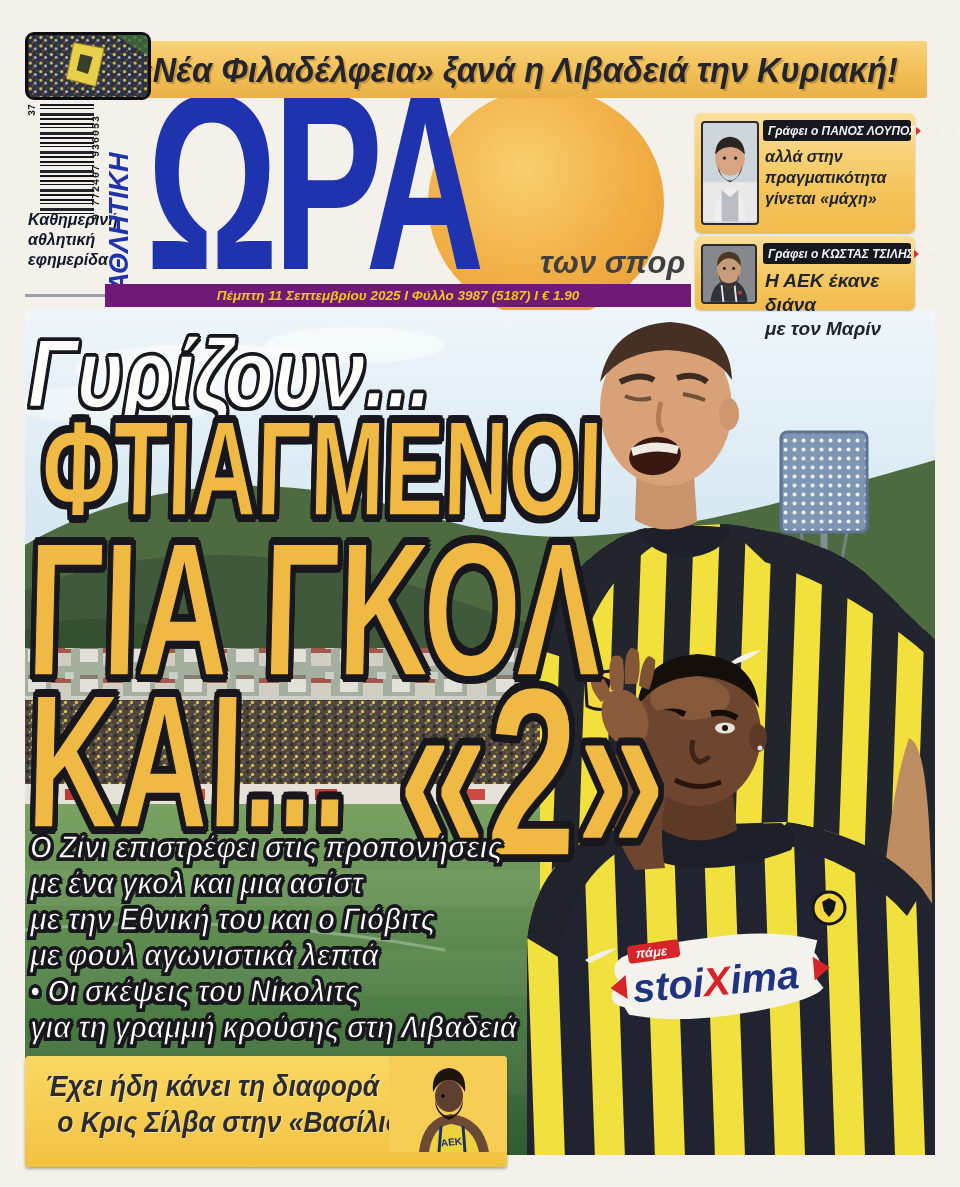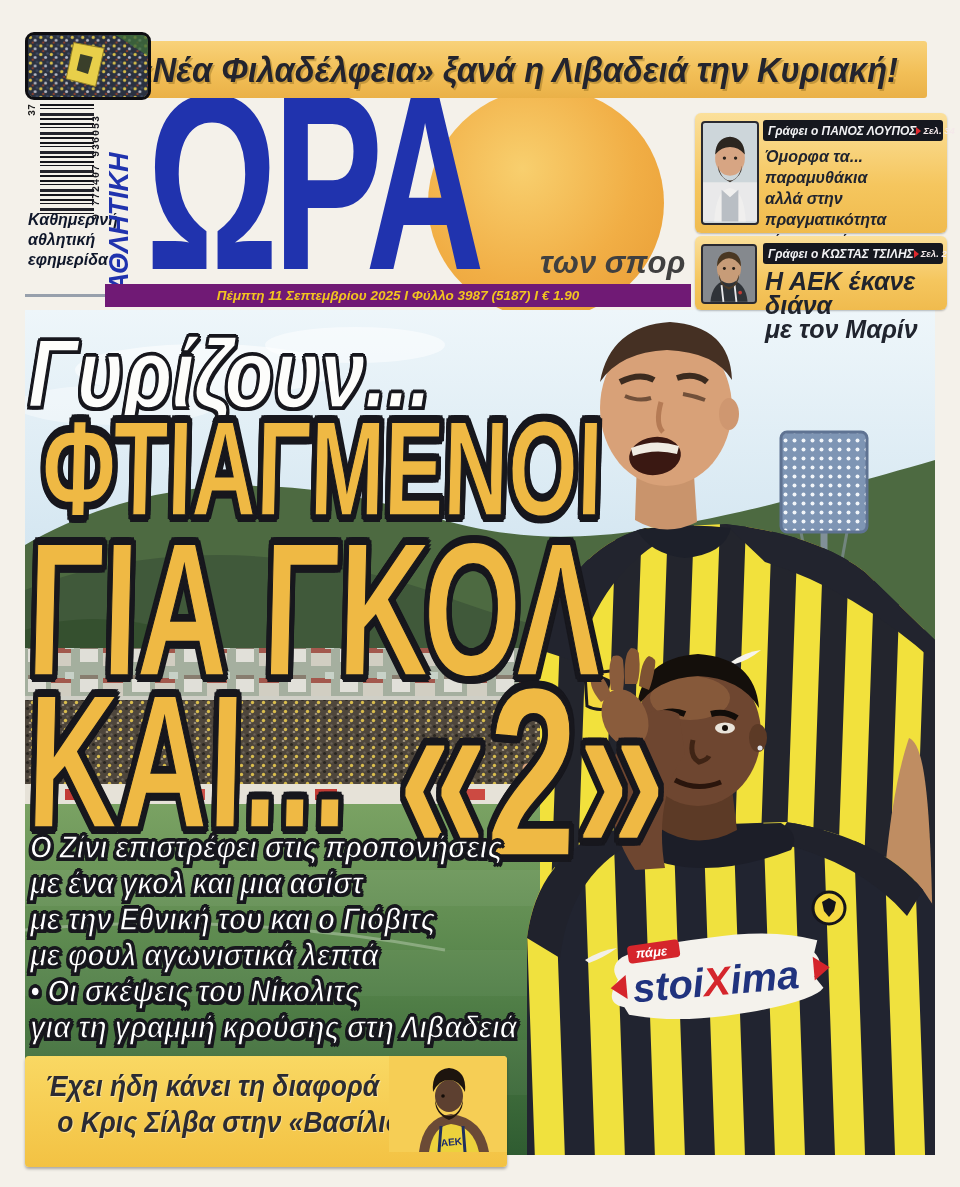--- a/index.html
+++ b/index.html
@@ -43,36 +43,36 @@
         border:3px solid #1d1f2b;border-radius:50%;
         background:radial-gradient(circle at 45% 35%,#f6bc5b 0%,#eda43f 70%,#e89a36 100%);
         box-shadow:6px 9px 0 -2px #23252f;
         display:flex;flex-direction:column;align-items:center;justify-content:center;
         font:italic bold 16px/19px "Liberation Sans",sans-serif;color:#1d2438;text-align:center;}
   .datebar{position:absolute;left:105px;top:284px;width:586px;height:23px;z-index:3;
         background:#701a75;display:flex;align-items:center;justify-content:center;
         font:italic bold 13.5px/1 "Liberation Sans",sans-serif;color:#f2c420;white-space:nowrap;}
 
   
-  .colbox{position:absolute;left:695px;width:252px;border-radius:6px;z-index:3;
+  .colbox{position:absolute;left:695px;width:220px;border-radius:6px;z-index:3;
         background:linear-gradient(180deg,#fbe09b 0%,#f5c65e 60%,#f0bb4e 100%);
         box-shadow:0 1px 2px rgba(0,0,0,.25);padding-left:20px;}
   .colbox1{top:113px;height:120px;}
   .colbox2{top:236px;height:74px;}
   .colphoto{position:absolute;left:6px;top:8px;border:2px solid #2a2a30;border-radius:4px;overflow:hidden;background:#cfd8db;}
   .colphoto1{width:58px;height:104px;}
   .colphoto2{width:56px;height:60px;background:#7d8287;}
   .colhead{position:absolute;left:68px;right:4px;top:7px;height:21px;background:#16181f;border-radius:3px;
         display:flex;align-items:center;padding:0 5px;}
   .colhead .byline{flex:1;text-align:center;font:italic bold 12px/1 "Liberation Sans",sans-serif;color:#f2f2f4;white-space:nowrap;}
   .pageref{display:flex;align-items:center;gap:2px;font:italic bold 9.5px/1 "Liberation Sans",sans-serif;color:#f4e9ea;white-space:nowrap;}
   .arr{width:0;height:0;border-left:5px solid #e02a2e;border-top:4px solid transparent;border-bottom:4px solid transparent;display:inline-block;}
   .coltext{position:absolute;left:70px;right:5px;font:italic bold 16px/21px "Liberation Sans",sans-serif;color:#20242e;}
   .coltext1{top:33px;}
-  .coltext2{top:33px;font-size:25px;line-height:24px;}
+  .coltext2{top:33px;font-size:19px;line-height:24px;}
 
   
   .photo{position:absolute;left:25px;top:310px;width:910px;height:845px;z-index:1;overflow:hidden;background:#cfe2ec;}
   .photo svg{display:block;width:100%;height:100%;}
 
   
   .ol{ -webkit-text-stroke:1.5px #17171d; }
   .outline-big{text-shadow:
     -7px 0 0 #17171d,7px 0 0 #17171d,0 -7px 0 #17171d,0 7px 0 #17171d,
     -5px -5px 0 #17171d,5px -5px 0 #17171d,-5px 5px 0 #17171d,5px 5px 0 #17171d,
@@ -160,21 +160,20 @@
       <circle cx="35" cy="36" r="1.8" fill="#2a221c"></circle>
     </svg>
     <div class="colhead" data-name="columnist-byline-bar">
       <span class="byline" data-name="columnist-byline">Γράφει ο ΠΑΝΟΣ ΛΟΥΠΟΣ</span>
       <span class="pageref" data-name="page-ref">
         <i class="arr" data-name="red-arrow-icon"></i>
         <span data-name="page-ref-label">Σελ. 34</span>
       </span>
     </div>
     <div class="coltext coltext1" data-name="columnist-text">
-      <div data-name="columnist-line">Όμορφα τα... παραμυθάκια</div>
       <div data-name="columnist-line">αλλά στην πραγματικότητα</div>
       <div data-name="columnist-line">γίνεται «μάχη»</div>
     </div>
   </div>
 
   <div class="colbox colbox2" data-name="columnist-box-tsilis">
     <svg class="colphoto colphoto2" viewBox="0 0 56 60" data-name="columnist-photo">
       <rect width="56" height="60" fill="#85898e"></rect>
       <path d="M8,60 Q10,38 28,36 Q46,38 48,60 Z" fill="#2f3338"></path>
       <path d="M20,42 L22,60 M34,42 L36,60" stroke="#e8e8ea" stroke-width="2"></path>

